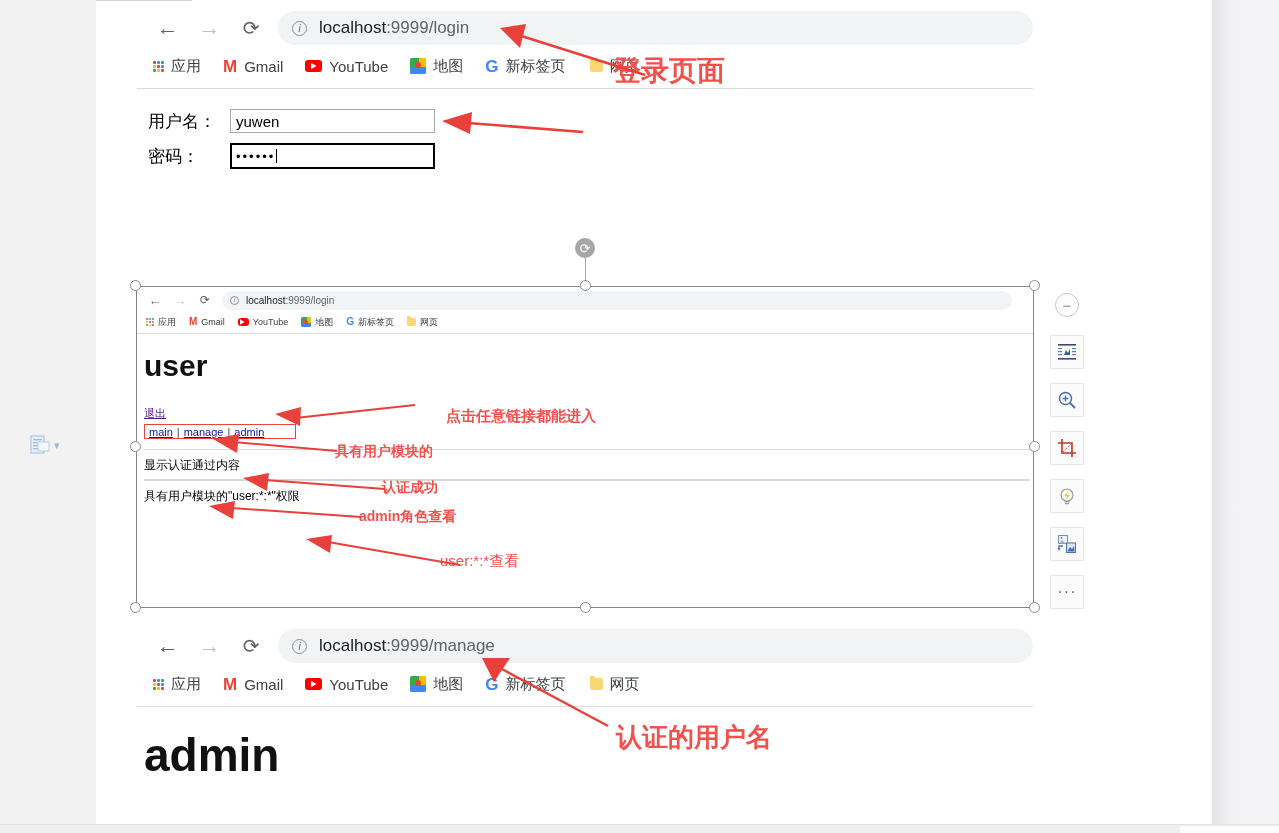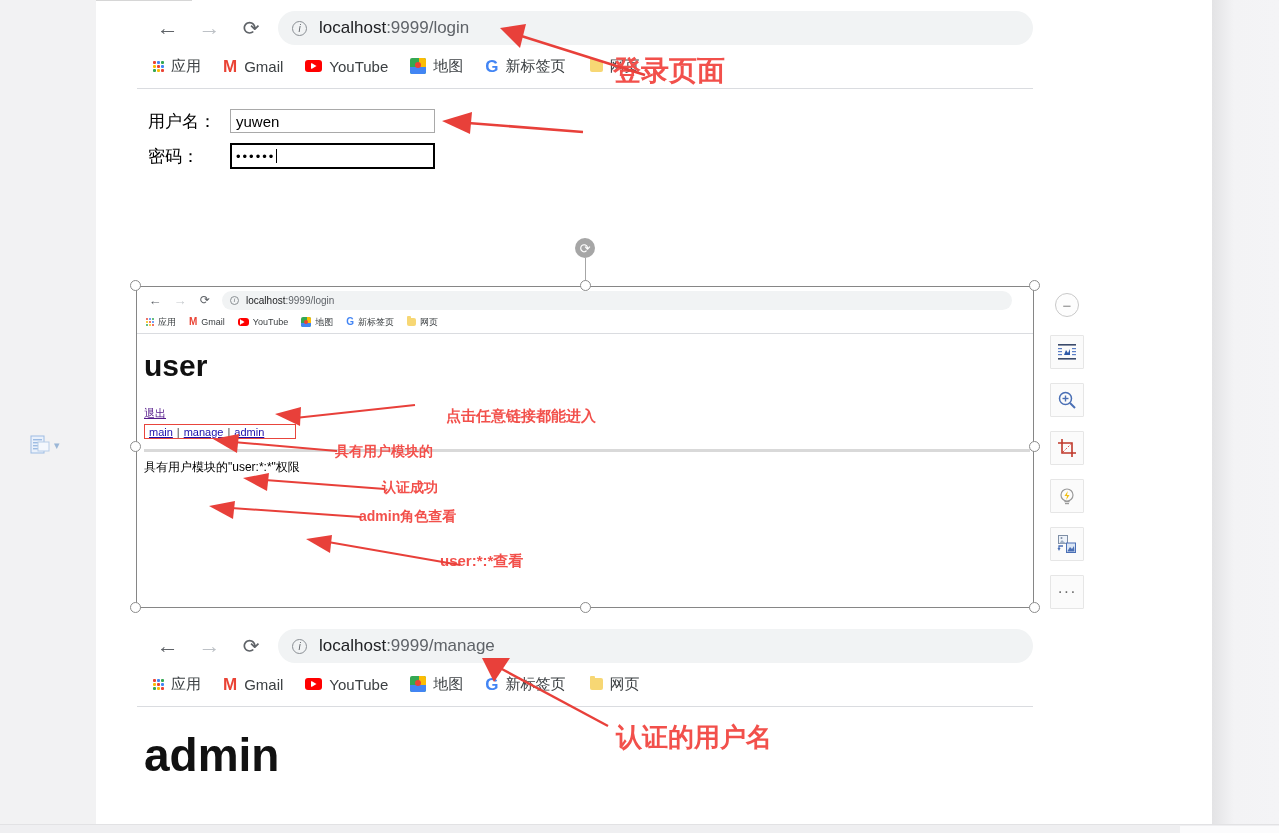--- a/index.html
+++ b/index.html
@@ -313,20 +313,21 @@
         <div class="lnk-box" style="margin-top:3px;padding:1px 4px;width:152px;height:15px;">
           <span class="blue-link" style="font-size:11px;">main</span>
           <span class="pipe" style="font-size:11px;margin:0 4px;">|</span>
           <span class="blue-link" style="font-size:11px;">manage</span>
           <span class="pipe" style="font-size:11px;margin:0 4px;">|</span>
           <span class="blue-link" style="font-size:11px;">admin</span>
         </div>
 
 
         <div class="row-line" style="margin-top:9px;"></div>
+        <div style="font-size:12px;color:#000;padding:7px 0 5px 0;">显示认证通过内容</div>
 
         <div class="row-line"></div>
 
         <div class="row-line"></div>
         <div style="font-size:12px;color:#000;padding:7px 0 5px 0;">具有用户模块的"user:*:*"权限</div>
       </div>
 
       <div class="ann-text" style="left:270px;top:120px;font-size:15px;font-weight:600;margin-left:39px;">点击任意链接都能进入</div>
       <svg class="ann-arrow" style="left:130px;top:112px;" width="150" height="28" viewBox="0 0 150 28">
         <path d="M148,6 L28,19" stroke="#e8403a" stroke-width="2" fill="none"></path>
@@ -344,21 +345,21 @@
         <path d="M146,16 L26,7" stroke="#e8403a" stroke-width="2" fill="none"></path>
         <path d="M4,5 L30,0 L28,18 Z" fill="#e8403a"></path>
       </svg>
 
       <div class="ann-text" style="left:222px;top:221px;font-size:14px;font-weight:600;">admin角色查看</div>
       <svg class="ann-arrow" style="left:68px;top:214px;" width="158" height="22" viewBox="0 0 158 22">
         <path d="M156,16 L26,7" stroke="#e8403a" stroke-width="2" fill="none"></path>
         <path d="M4,5 L30,0 L28,18 Z" fill="#e8403a"></path>
       </svg>
 
-      <div class="ann-text" style="left:303px;top:265px;font-size:15px;font-weight:700;">user:*:*查看</div>
+      <div class="ann-text" style="left:303px;top:265px;font-size:15px;font-weight:400;">user:*:*查看</div>
       <svg class="ann-arrow" style="left:165px;top:248px;" width="160" height="34" viewBox="0 0 160 34">
         <path d="M158,30 L26,7" stroke="#e8403a" stroke-width="2" fill="none"></path>
         <path d="M4,4 L30,0 L28,18 Z" fill="#e8403a"></path>
       </svg>
     </div>
 
     <div class="rot-stem" style="left:449px;top:-28px;height:28px;"></div>
     <div class="rot-handle" style="left:439px;top:-48px;">⟳</div>
 
     <div class="handle" style="left:-6px;top:-6px;"></div>

